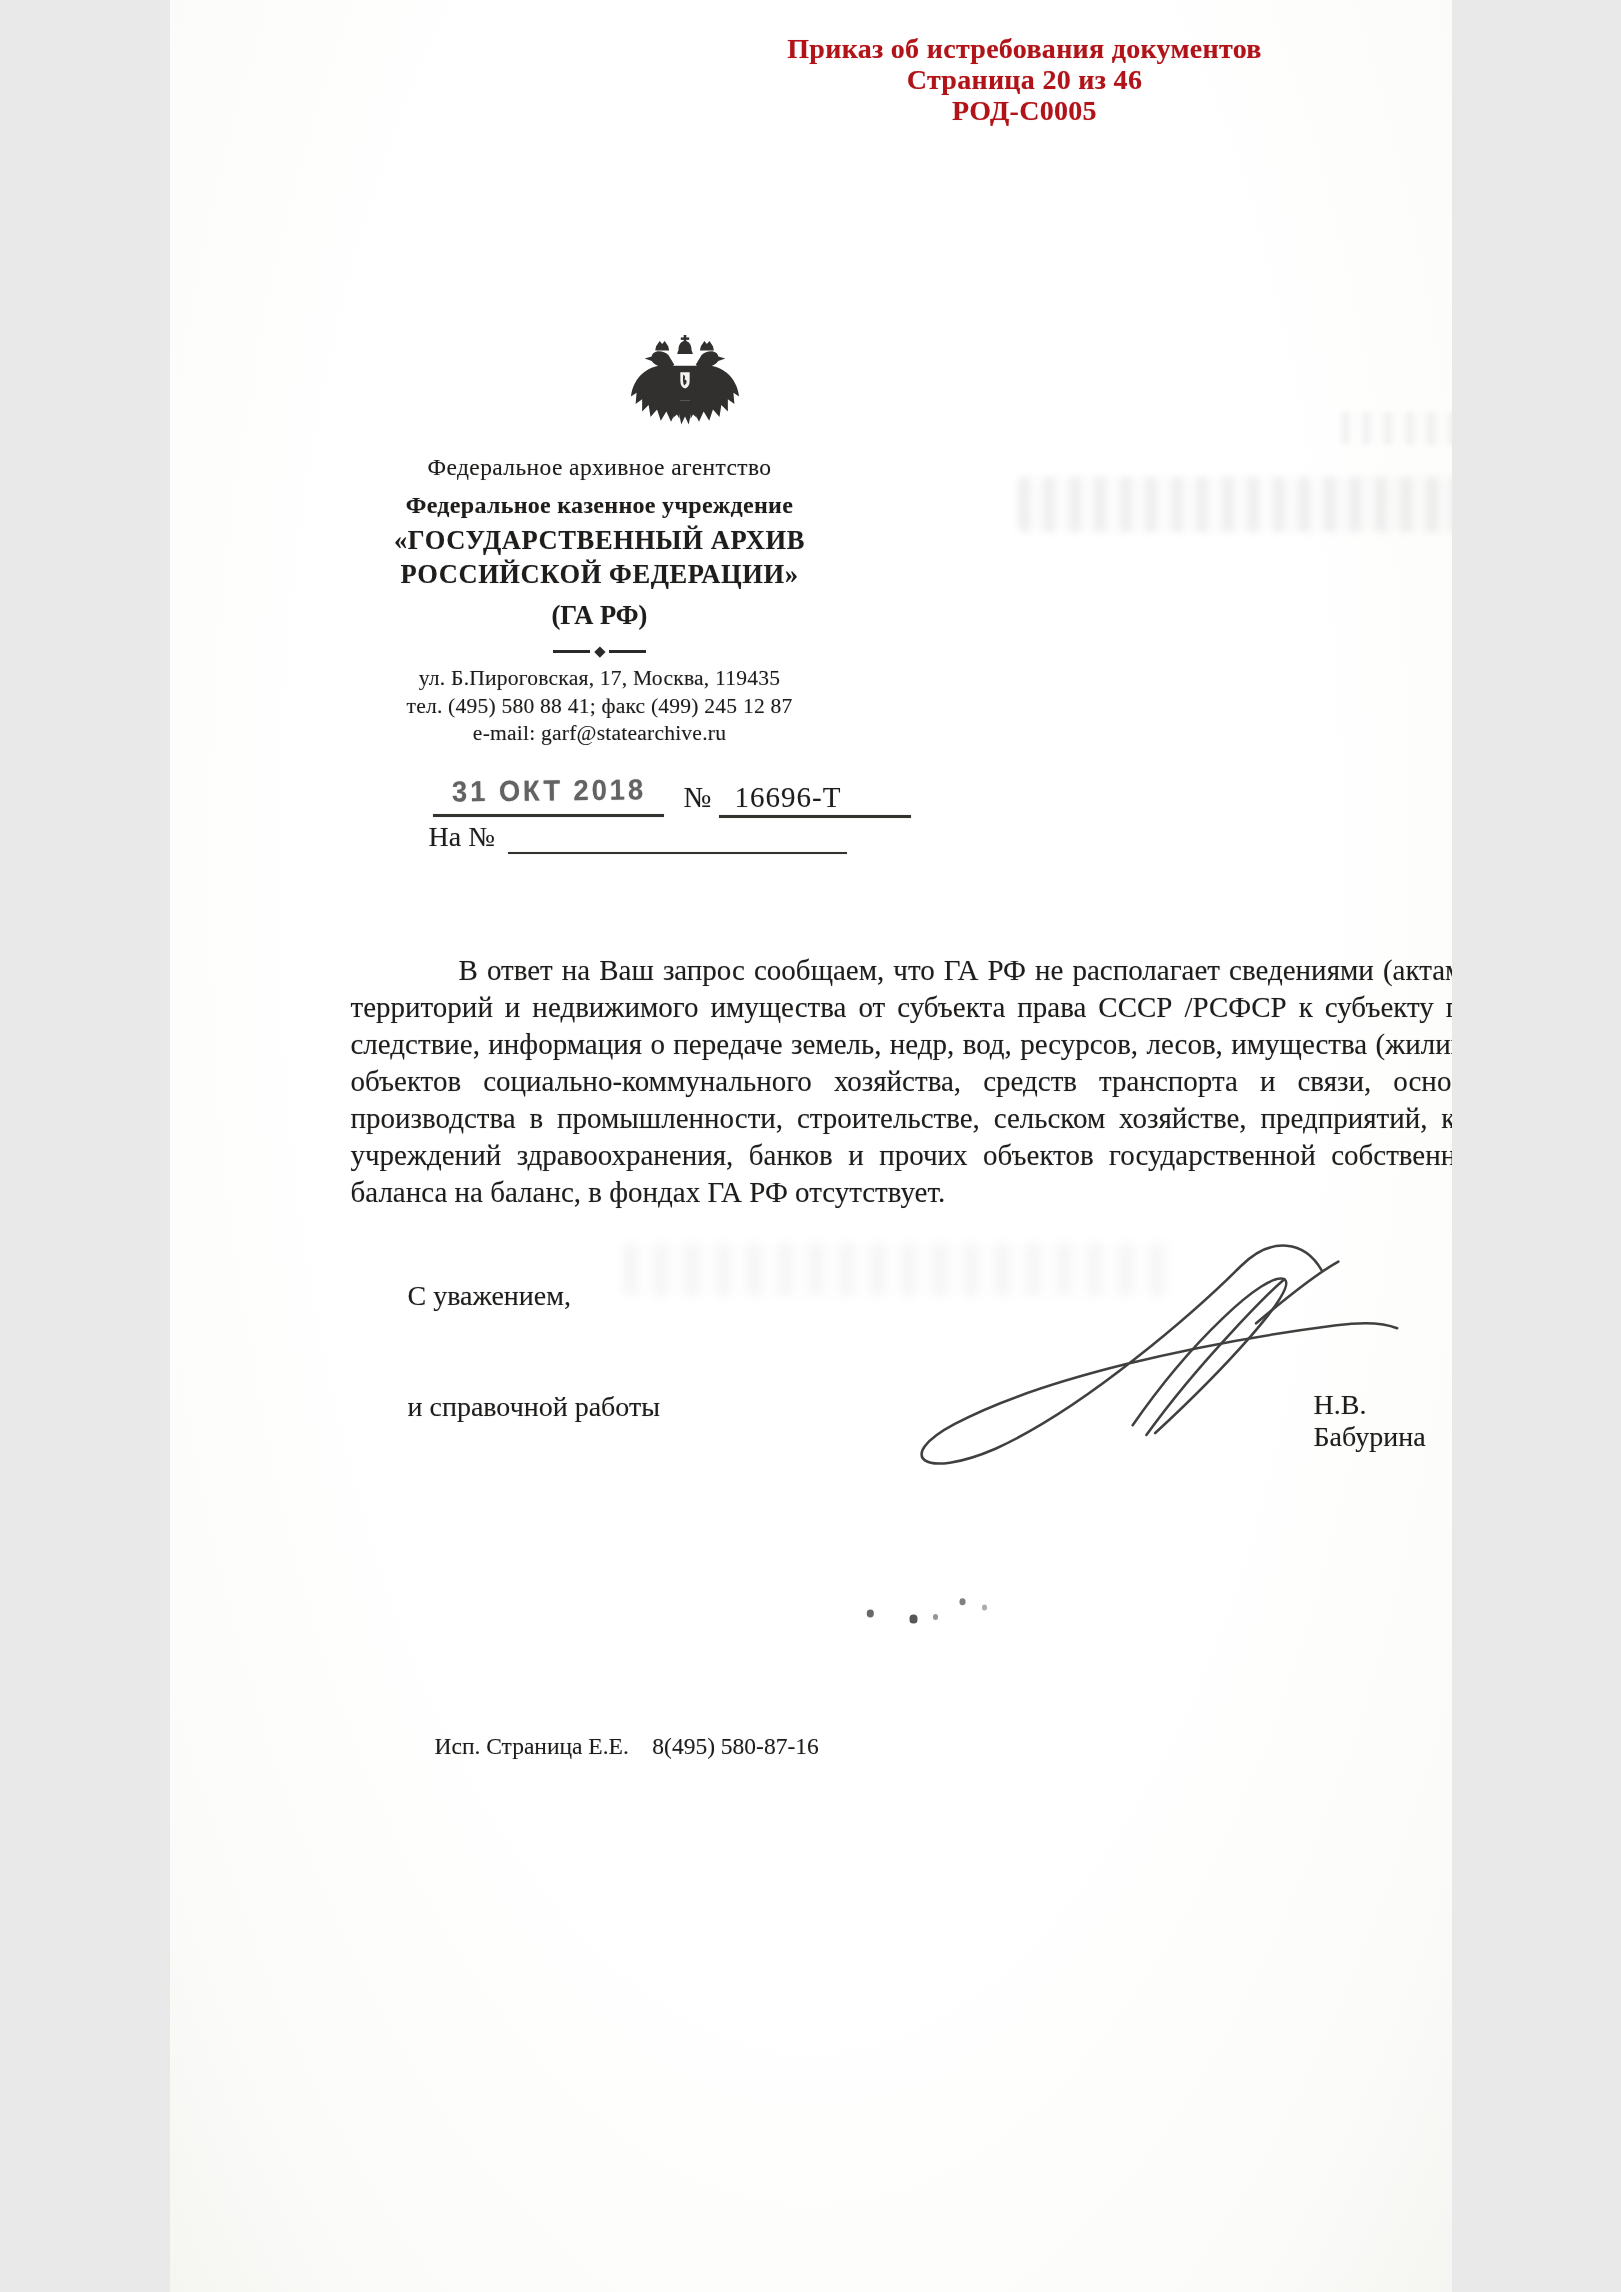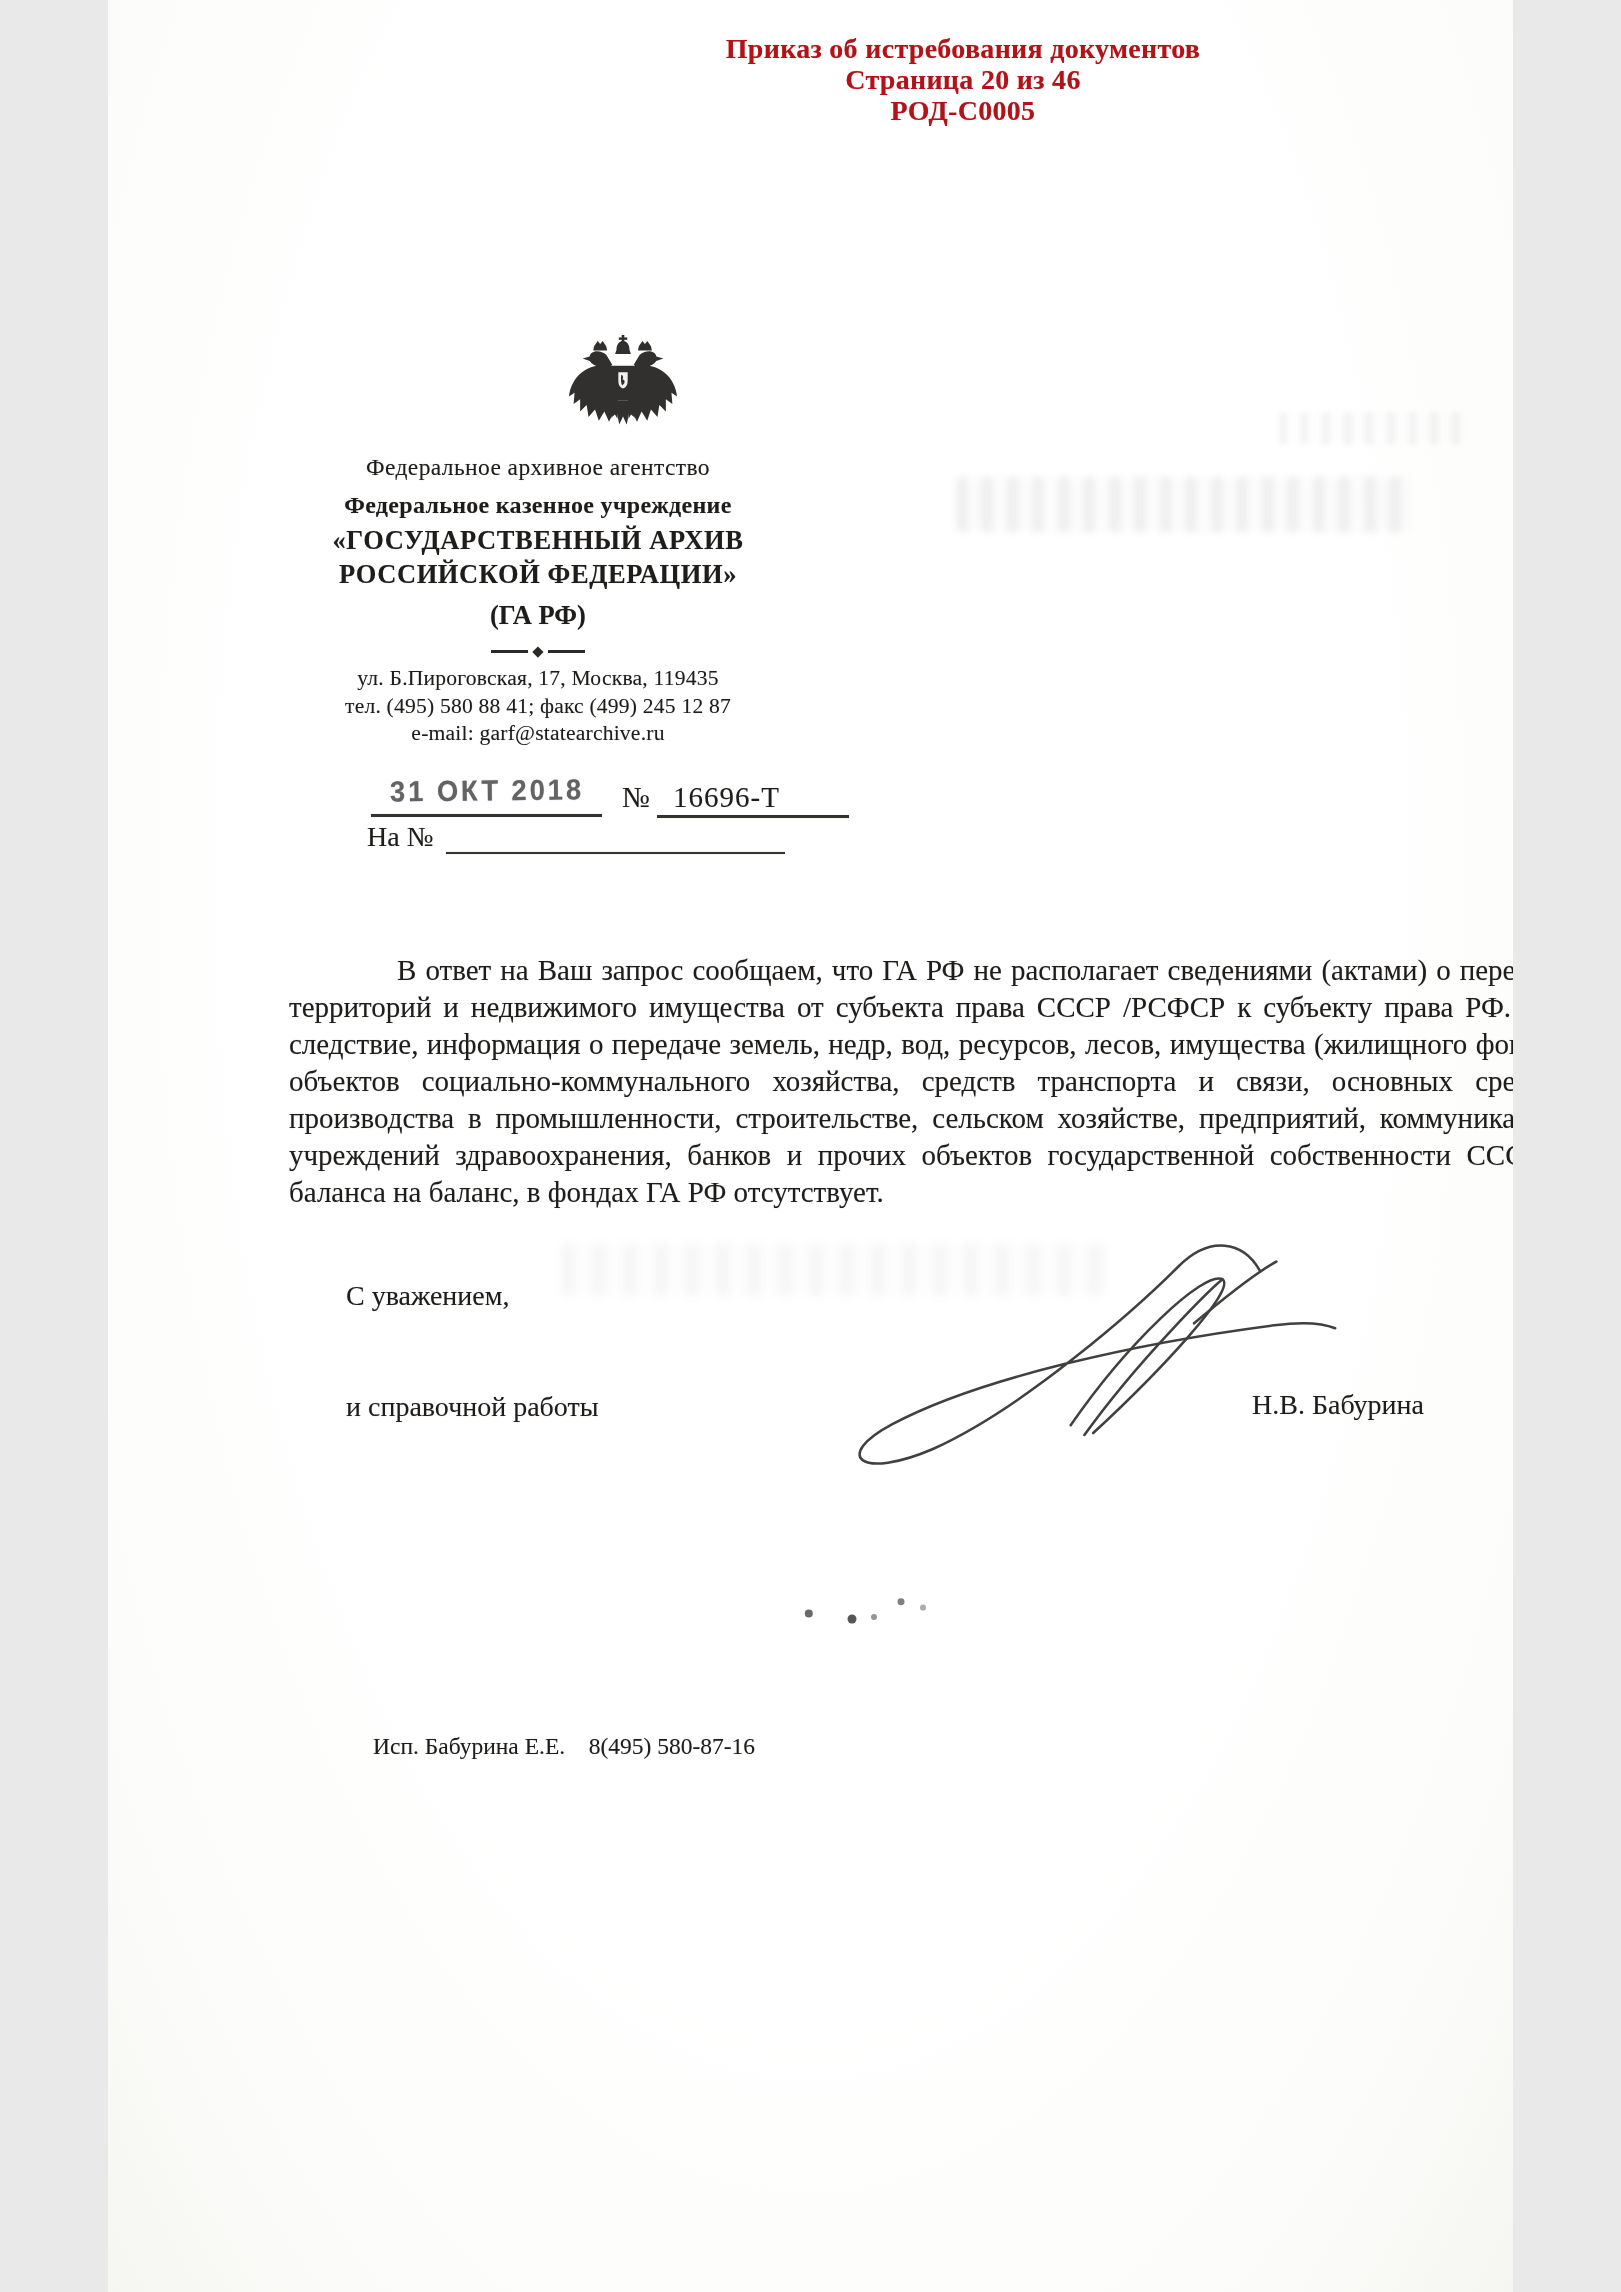--- a/index.html
+++ b/index.html
@@ -1,18 +1,18 @@
 <!DOCTYPE html>
 <html lang="ru"><head>
 <meta charset="utf-8">
 <style>
   html,body{margin:0;padding:0;background:#e9e9e9;}
   .page{
     position:relative;
-    width:1405px;height:2293px;
+    width:1282px;height:2293px;
     margin:0 auto;
     background:radial-gradient(ellipse at 50% 38%, #ffffff 55%, #fbfbf9 85%, #f5f5f2 100%);
     overflow:hidden;
     font-family:"Liberation Serif", serif;
     color:#1f1d1b;
   }
   .abs{position:absolute;}
   
   .annotation{
     left:855px;top:33px;transform:translateX(-50%);
@@ -175,17 +175,17 @@
       <path d="M388 92 C420 65 452 40 472 29"></path>
     </svg>
   </div>
 
   <div class="abs ghost ghost-band"></div>
   <div class="abs ghost ghost-specks-tr"></div>
   <div class="abs ghost ghost-salutation"></div>
   <div class="abs ghost ink-specks"></div>
 
   <div class="abs footer">
-    <span>Исп. Бабурина Е.Е.</span><span class="gap"></span><span>8(495) 580-87-16</span>
+    <span>Исп. Страница Е.Е.</span><span class="gap"></span><span>8(495) 580-87-16</span>
   </div>
 
 </div>
 
 
 </body></html>

